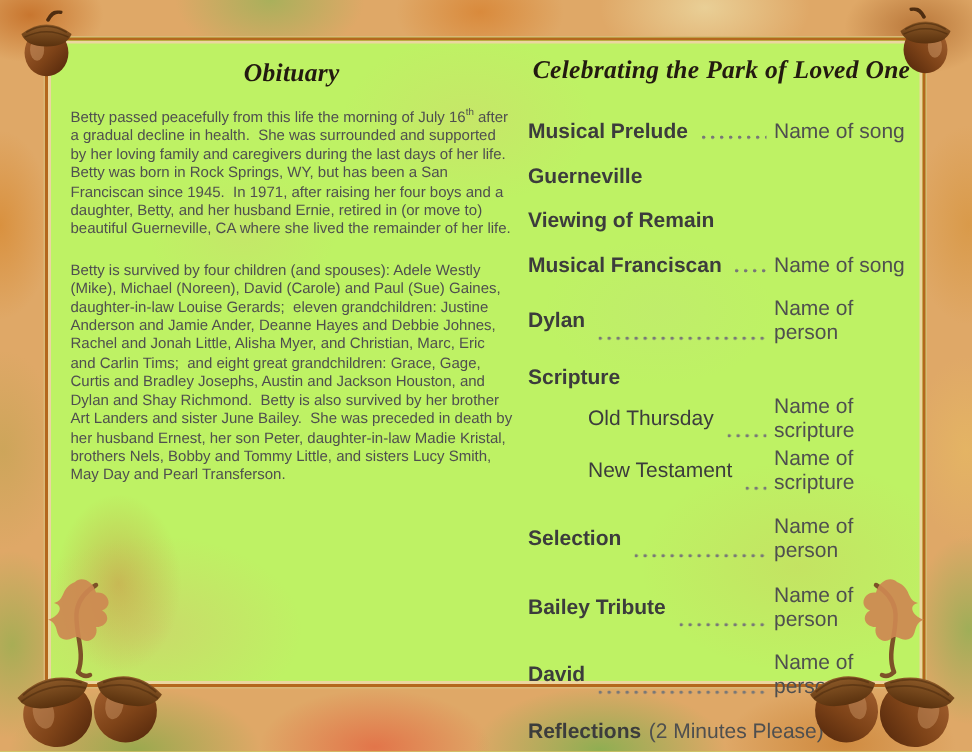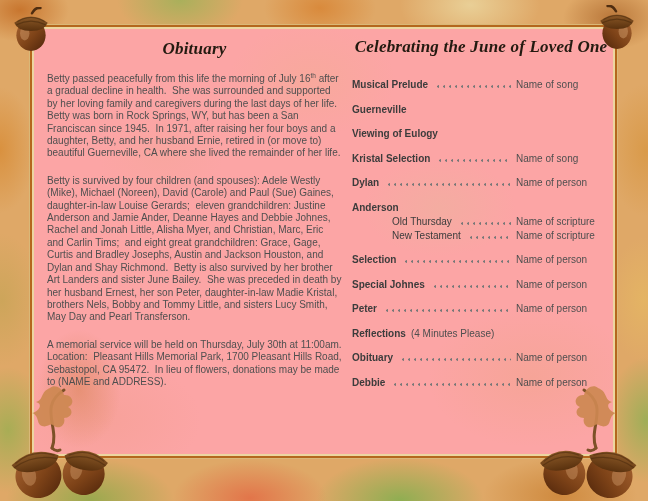--- a/index.html
+++ b/index.html
@@ -23,21 +23,21 @@
       radial-gradient(120px 60px at 400px 500px,#8fae52 0%, rgba(143,174,82,0) 70%),
       radial-gradient(110px 55px at 560px 496px,#cf8a3f 0%, rgba(207,138,63,0) 70%),
       radial-gradient(55px 95px at 646px 150px,#d99a4a 0%, rgba(217,154,74,0) 70%),
       radial-gradient(50px 90px at 644px 300px,#e4b464 0%, rgba(228,180,100,0) 70%),
       radial-gradient(55px 90px at 646px 420px,#9fae58 0%, rgba(159,174,88,0) 70%);
   }
 
   
   .panel{
     position:absolute;left:30px;top:25px;width:583px;height:429px;z-index:1;
-    background:#fca5a5;
+    background:#bef264;
     border:2px solid #b4671d;
     box-shadow:0 0 0 1px #d9b878, inset 0 0 0 2px #ecd6a0;
   }
   .panel-wash{
     position:absolute;inset:2px;pointer-events:none;
     background-image:
       radial-gradient(60px 85px at 45px 360px, rgba(205,120,60,.42) 0%, rgba(205,120,60,0) 70%),
       radial-gradient(140px 90px at 12% 92%, rgba(233,150,120,.25) 0%, rgba(233,150,120,0) 70%),
       radial-gradient(120px 80px at 48% 12%, rgba(231,183,120,.20) 0%, rgba(231,183,120,0) 70%),
       radial-gradient(150px 100px at 86% 82%, rgba(220,160,90,.18) 0%, rgba(220,160,90,0) 70%),
@@ -55,21 +55,21 @@
     font-size:17px;color:#231a10;text-align:center;margin:0 0 14px 0;letter-spacing:.2px;
   }
   .col-right h1.page-title{margin-bottom:22px;}
 
   .col-left p{
     font-size:10px;line-height:12.4px;color:#4f4f4f;margin:0 0 15px 0;white-space:pre-wrap;
   }
   .col-left sup{font-size:6.5px;vertical-align:super;line-height:0;}
 
   
-  .row{display:flex;align-items:center;font-size:10px;color:#4f4f4f;margin:0 0 13.5px 0;}
+  .row{display:flex;align-items:center;font-size:14px;color:#4f4f4f;margin:0 0 13.5px 0;}
   .row .lbl{font-weight:bold;color:#3c3c3c;flex:0 0 auto;}
   .row .note{margin-left:5px;font-weight:normal;color:#4f4f4f;}
   .leader{
     flex:1 1 auto;align-self:flex-end;height:3px;margin:0 5px 2px 9px;
     background-image:radial-gradient(circle at 1.2px 1.5px, #777 1px, rgba(0,0,0,0) 1.3px);
     background-size:6px 3px;background-repeat:repeat-x;background-position:left bottom;
   }
   .row .val{flex:0 0 auto;width:94px;color:#4f4f4f;}
   .sub-rows{margin:3px 0 13.5px 40px;}
   .sub-rows .row{margin:0 0 3px 0;}
@@ -87,55 +87,54 @@
 
 <div class="bg"></div>
 
 <div class="panel">
   <div class="panel-wash"></div>
 
   <section class="col col-left">
     <h1 class="page-title">Obituary</h1>
     <p><span>Betty passed peacefully from this life the morning of July 16</span><sup>th</sup><span> after a gradual decline in health.  She was surrounded and supported by her loving family and caregivers during the last days of her life.  Betty was born in Rock Springs, WY, but has been a San Franciscan since 1945.  In 1971, after raising her four boys and a daughter, Betty, and her husband Ernie, retired in (or move to) beautiful Guerneville, CA where she lived the remainder of her life.</span></p>
     <p>Betty is survived by four children (and spouses): Adele Westly (Mike), Michael (Noreen), David (Carole) and Paul (Sue) Gaines, daughter-in-law Louise Gerards;  eleven grandchildren: Justine Anderson and Jamie Ander, Deanne Hayes and Debbie Johnes, Rachel and Jonah Little, Alisha Myer, and Christian, Marc, Eric and Carlin Tims;  and eight great grandchildren: Grace, Gage, Curtis and Bradley Josephs, Austin and Jackson Houston, and Dylan and Shay Richmond.  Betty is also survived by her brother Art Landers and sister June Bailey.  She was preceded in death by her husband Ernest, her son Peter, daughter-in-law Madie Kristal, brothers Nels, Bobby and Tommy Little, and sisters Lucy Smith, May Day and Pearl Transferson.</p>
-    <p>A memorial service will be held on Thursday, July 30th at 11:00am.  Location:  Pleasant Hills Memorial Park, 1700 Pleasant Hills Road, Sebastopol, CA 95472.  In lieu of flowers, donations may be made to (NAME and ADDRESS).</p>
   </section>
 
   <section class="col col-right">
-    <h1 class="page-title">Celebrating the June of Loved One</h1>
+    <h1 class="page-title">Celebrating the Park of Loved One</h1>
 
     <div class="row">
       <span class="lbl">Musical Prelude</span>
       <span class="leader"></span>
       <span class="val">Name of song</span>
     </div>
 
     <div class="row">
       <span class="lbl">Guerneville</span>
     </div>
 
     <div class="row">
-      <span class="lbl">Viewing of Eulogy</span>
-    </div>
-
-
-    <div class="row">
-      <span class="lbl">Kristal Selection</span>
+      <span class="lbl">Viewing of Remain</span>
+    </div>
+
+
+    <div class="row">
+      <span class="lbl">Musical Franciscan</span>
       <span class="leader"></span>
       <span class="val">Name of song</span>
     </div>
 
     <div class="row">
       <span class="lbl">Dylan</span>
       <span class="leader"></span>
       <span class="val">Name of person</span>
     </div>
 
     <div class="row" style="margin-bottom:0;">
-      <span class="lbl">Anderson</span>
+      <span class="lbl">Scripture</span>
     </div>
     <div class="sub-rows">
       <div class="row">
         <span class="lbl">Old Thursday</span>
         <span class="leader"></span>
         <span class="val">Name of scripture</span>
       </div>
       <div class="row">
         <span class="lbl">New Testament</span>
         <span class="leader"></span>
@@ -143,34 +142,34 @@
       </div>
     </div>
 
     <div class="row">
       <span class="lbl">Selection</span>
       <span class="leader"></span>
       <span class="val">Name of person</span>
     </div>
 
     <div class="row">
-      <span class="lbl">Special Johnes</span>
-      <span class="leader"></span>
-      <span class="val">Name of person</span>
-    </div>
-
-    <div class="row">
-      <span class="lbl">Peter</span>
+      <span class="lbl">Bailey Tribute</span>
+      <span class="leader"></span>
+      <span class="val">Name of person</span>
+    </div>
+
+    <div class="row">
+      <span class="lbl">David</span>
       <span class="leader"></span>
       <span class="val">Name of person</span>
     </div>
 
     <div class="row">
       <span class="lbl">Reflections</span>
-      <span class="note">(4 Minutes Please)</span>
+      <span class="note">(2 Minutes Please)</span>
     </div>
 
     <div class="row">
       <span class="lbl">Obituary</span>
       <span class="leader"></span>
       <span class="val">Name of person</span>
     </div>
 
     <div class="row">
       <span class="lbl">Debbie</span>

